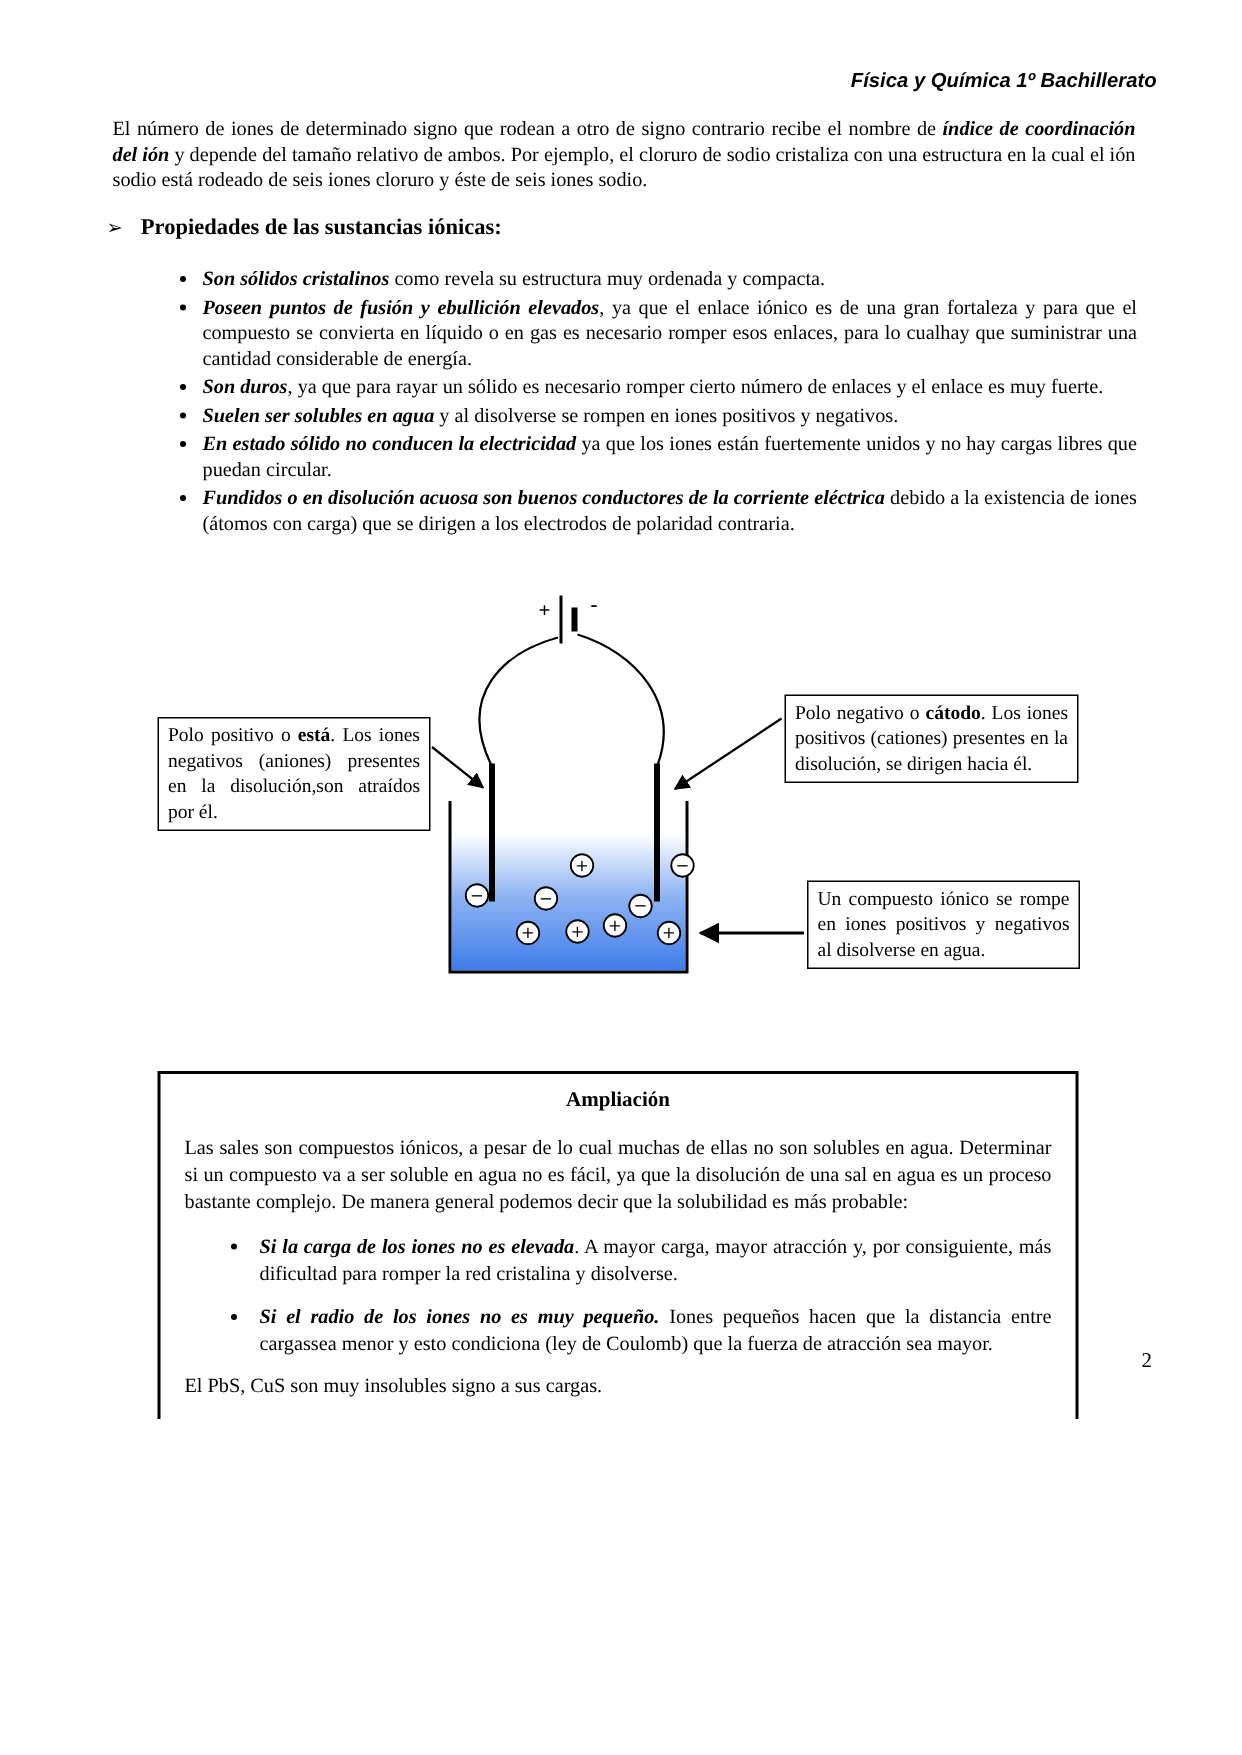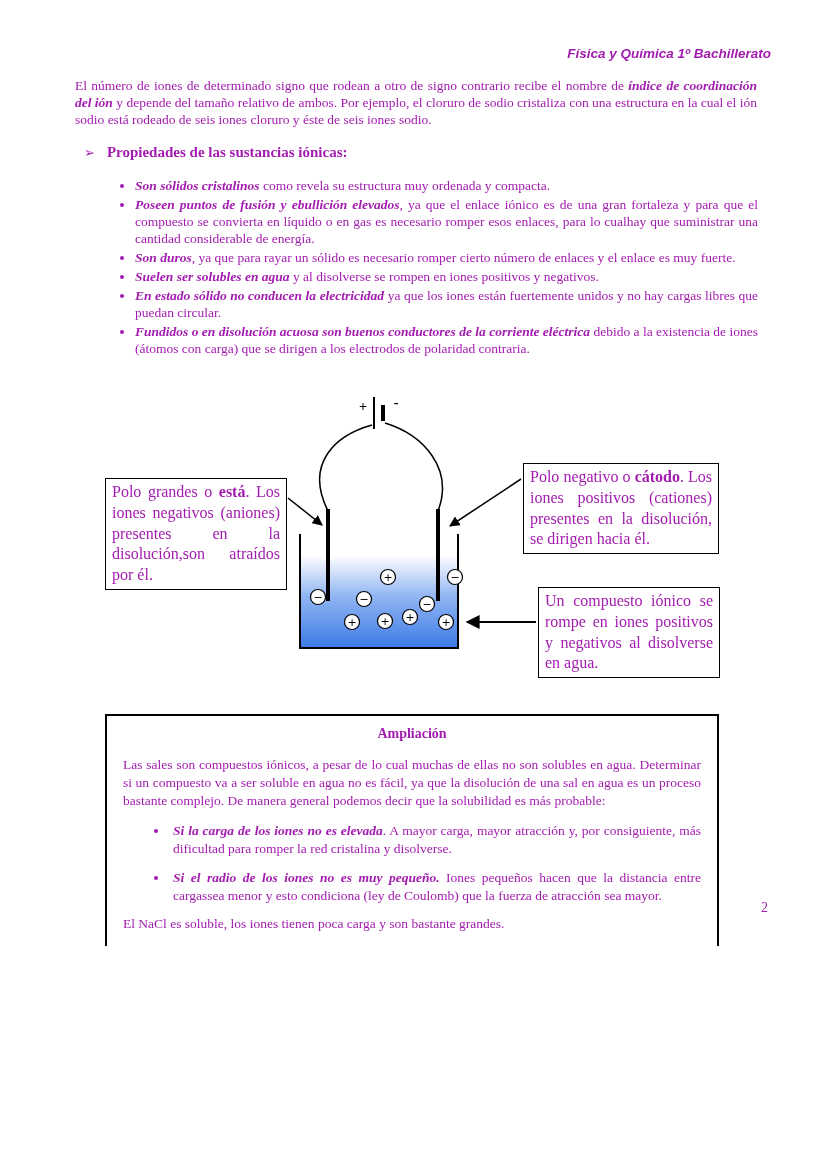--- a/index.html
+++ b/index.html
@@ -1,50 +1,50 @@
 <!DOCTYPE html>
 <html><head>
 <meta charset="utf-8">
 <style>
   * { margin:0; padding:0; box-sizing:border-box; }
   html,body { background:#ffffff; }
   .page {
     position:relative; width:828px; height:946px; margin:0 auto;
-    background:#fff; color:#a21caf;
+    background:#fff; color:#000000;
     font-family:"Liberation Serif", serif; font-size:13.5px;
     overflow:hidden;
     text-decoration:underline;
   }
   .header {
     position:absolute; top:46px; right:57px;
     font-family:"Liberation Sans", sans-serif;
     font-style:italic; font-weight:700; font-size:13.5px;
   }
   .intro {
     position:absolute; top:77px; left:75px; width:682px;
     text-align:justify; line-height:1.26;
   }
   .bi { font-style:italic; font-weight:700; }
   .section-heading {
-    position:absolute; top:144px; left:84px;
+    position:absolute; top:144px; left:71px;
     font-weight:700; font-size:15px;
   }
   .section-heading .arrow { font-size:13px; margin-right:12px; font-weight:400; }
   .props {
     position:absolute; top:177px; left:75px; width:683px;
   }
   .props ul { list-style:disc outside; padding-left:60px; }
   .props li { text-align:justify; line-height:1.26; margin-bottom:2px; }
   .diagram {
     position:absolute; top:395px; left:0; width:828px; height:272px;
   }
   .diagram svg { position:absolute; left:0; top:0; }
   .dbox {
     position:absolute; border:1px solid #000; background:#fff;
-    font-size:16px; line-height:1.3; padding:3px 6px; text-align:justify;
+    font-size:13px; line-height:1.3; padding:3px 6px; text-align:justify;
   }
   .dbox-anode { left:105px; top:83px; width:182px; }
   .dbox-cathode { left:523px; top:68px; width:196px; }
   .dbox-compound { left:538px; top:192px; width:182px; }
   .ion { fill:#fff; stroke:#000; stroke-width:1.2; }
   .ion-t { font-size:11px; text-anchor:middle; font-family:"DejaVu Sans", sans-serif; }
   .batt-label { font-size:14px; font-weight:700; text-anchor:middle; font-family:"Liberation Serif", serif; }
   .amp {
     position:absolute; top:714px; left:105px; width:614px; min-height:318px;
     border:2px solid #000; padding:10px 16px 16px 16px;
@@ -146,33 +146,32 @@
       <g transform="translate(410,222)">
           <circle class="ion" r="7.5"></circle>
           <text class="ion-t" y="3.5">+</text>
         </g>
       <g transform="translate(446,227)">
           <circle class="ion" r="7.5"></circle>
           <text class="ion-t" y="3.5">+</text>
         </g>
     </svg>
 
-    <div class="dbox dbox-anode"><span>Polo grandes o </span><b>está</b><span>. Los iones negativos (aniones) presentes en la disolución,son atraídos por él.</span></div>
+    <div class="dbox dbox-anode"><span>Polo positivo o </span><b>está</b><span>. Los iones negativos (aniones) presentes en la disolución,son atraídos por él.</span></div>
 
     <div class="dbox dbox-cathode"><span>Polo negativo o </span><b>cátodo</b><span>. Los iones positivos (cationes) presentes en la disolución, se dirigen hacia él.</span></div>
 
     <div class="dbox dbox-compound">Un compuesto iónico se rompe en iones positivos y negativos al disolverse en agua.</div>
   </div>
 
   <div class="amp">
     <div class="amp-title">Ampliación</div>
     <p class="amp-para">Las sales son compuestos iónicos, a pesar de lo cual muchas de ellas no son solubles en agua. Determinar si un compuesto va a ser soluble en agua no es fácil, ya que la disolución de una sal en agua es un proceso bastante complejo. De manera general podemos decir que la solubilidad es más probable:</p>
     <ul>
       <li><span class="bi">Si la carga de los iones no es elevada</span><span>. A mayor carga, mayor atracción y, por consiguiente, más dificultad para romper la red cristalina y disolverse.</span></li>
       <li><span class="bi">Si el radio de los iones no es muy pequeño.</span><span> Iones pequeños hacen que la distancia entre cargassea menor y esto condiciona (ley de Coulomb) que la fuerza de atracción sea mayor.</span></li>
     </ul>
-    <p class="amp-ex">El NaCl es soluble, los iones tienen poca carga y son bastante grandes.</p>
     <p class="amp-ex">El PbS, CuS son muy insolubles signo a sus cargas.</p>
   </div>
 
   <div class="pagenum">2</div>
 
 </div>
 
 </body></html>

